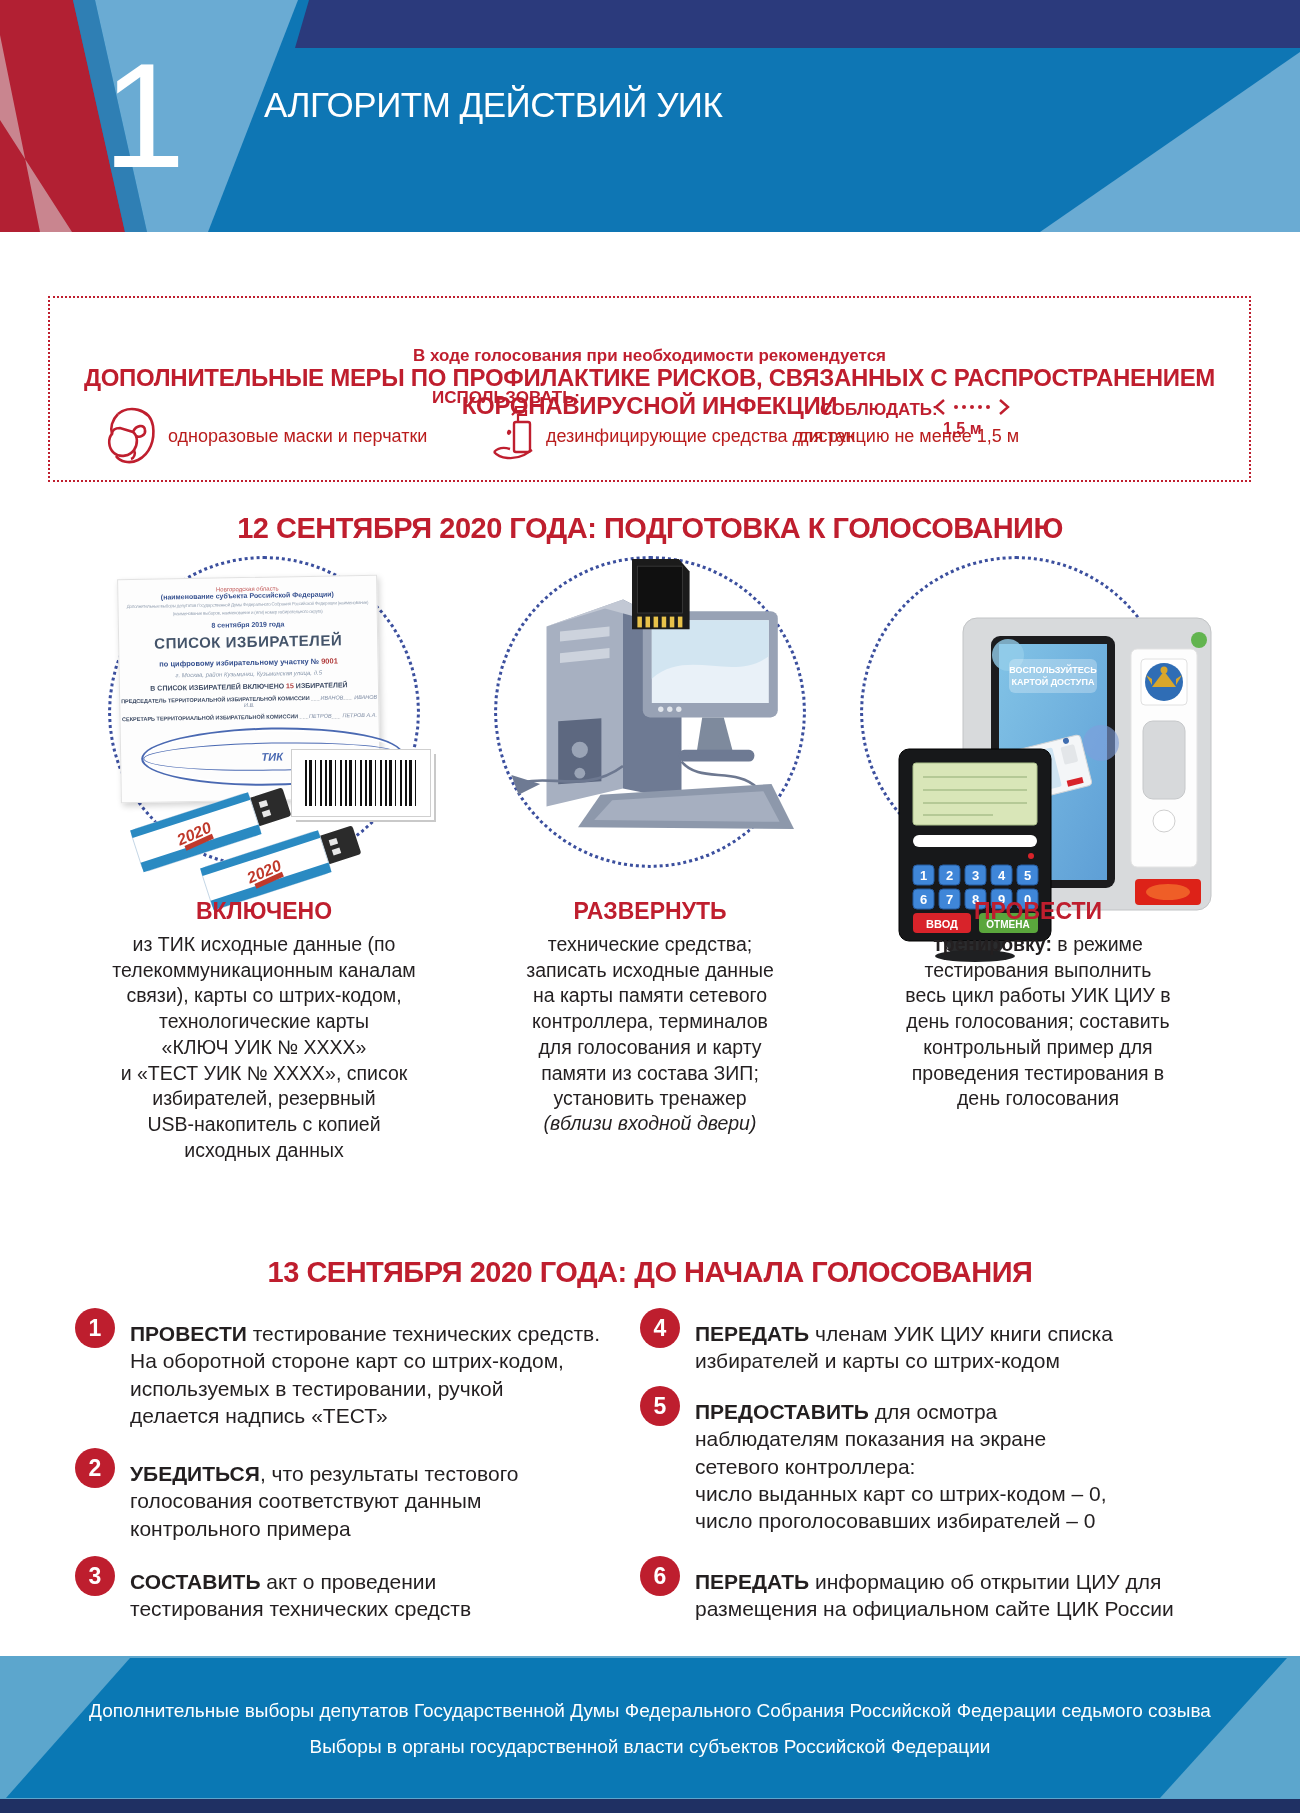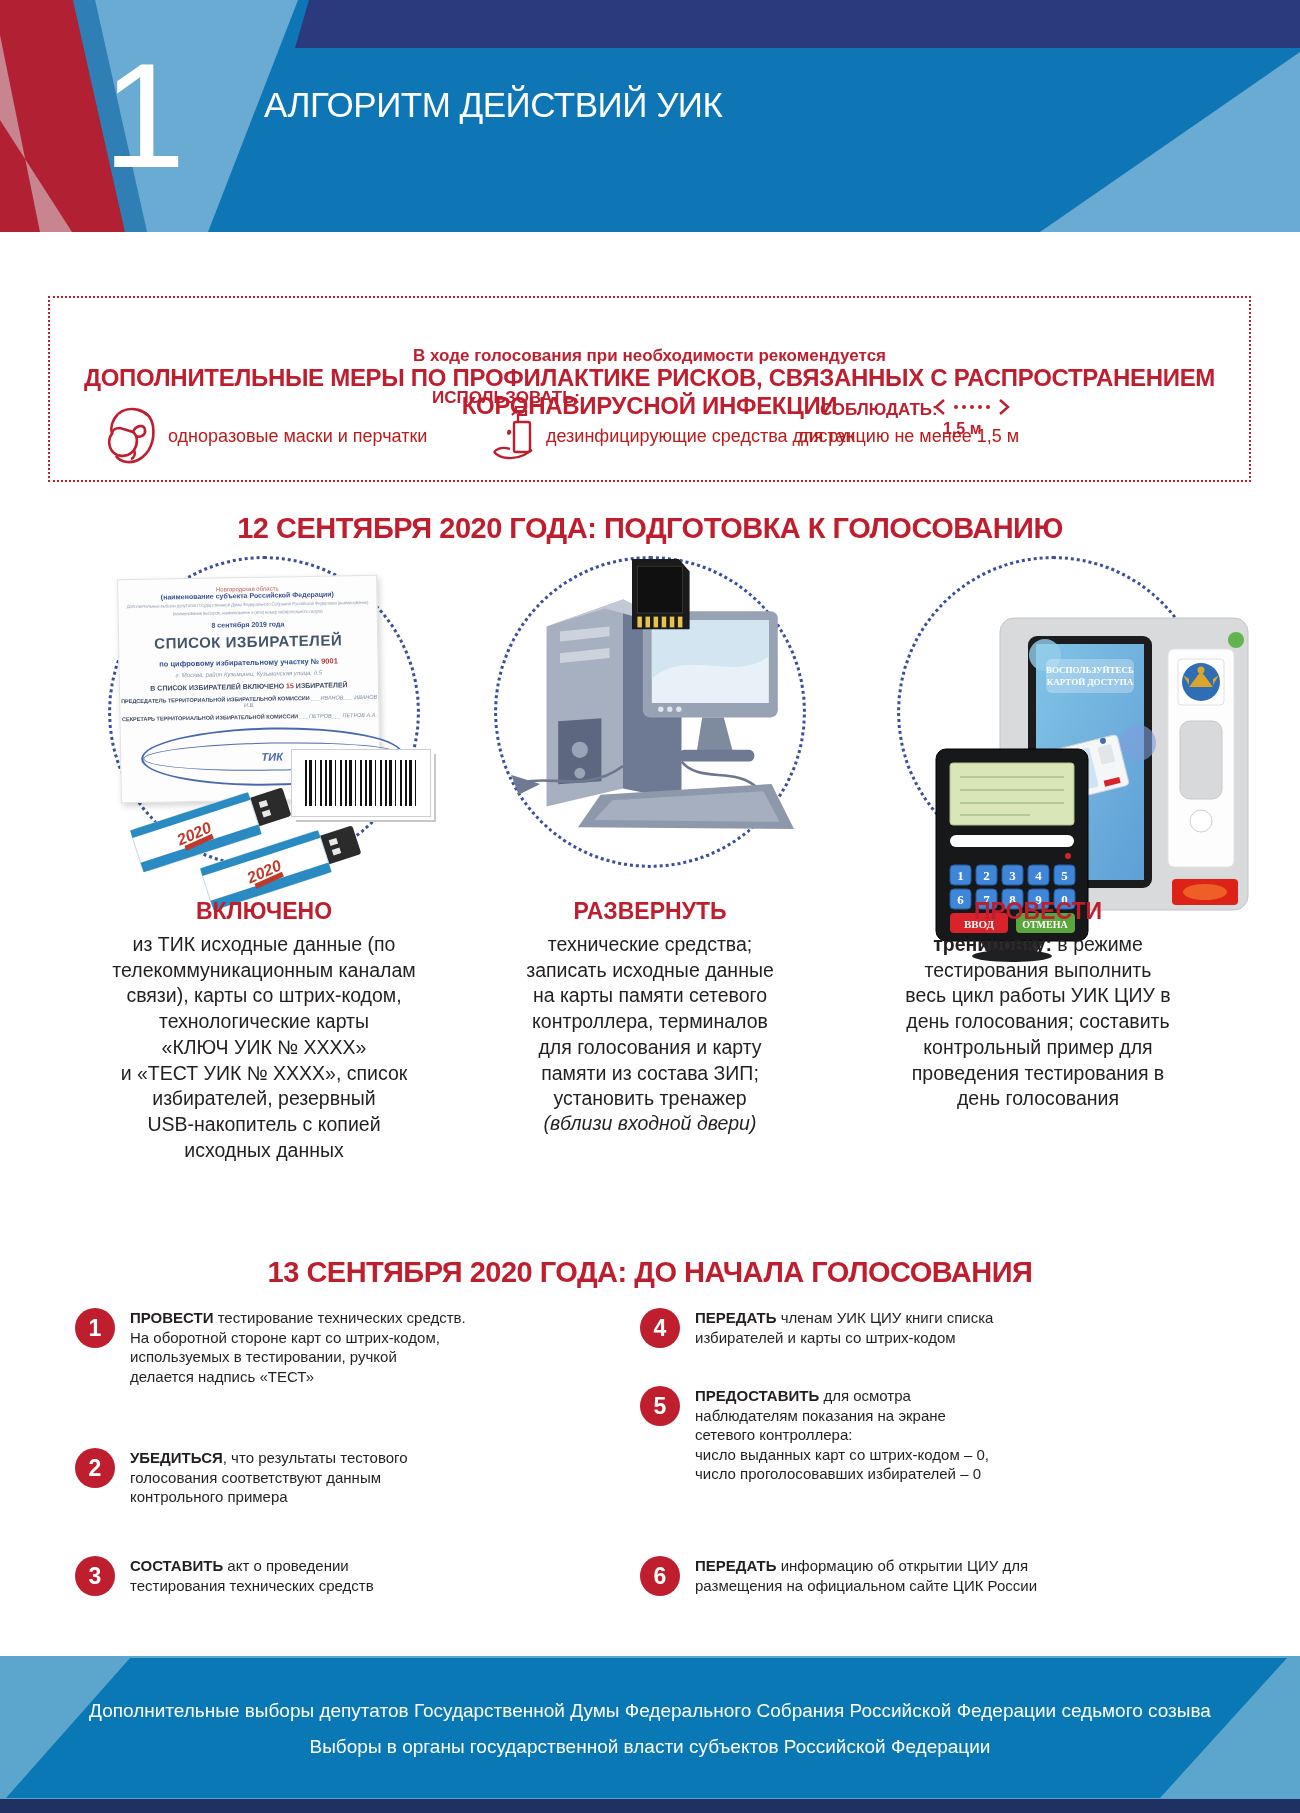--- a/index.html
+++ b/index.html
@@ -24,21 +24,21 @@
   .covid-dist-arrow{position:absolute;left:884px;top:100px;}
   .covid-item-label{position:absolute;color:#b91c1c;font-size:18px;}
   .icon-mask{position:absolute;left:50px;top:106px;}
   .icon-sanitizer{position:absolute;left:438px;top:104px;}
 
   
   .sec-title{position:absolute;width:100%;text-align:center;color:#bf1e2e;font-weight:bold;font-size:29px;letter-spacing:-0.5px;}
 
   
   .pcircle{position:absolute;top:556px;width:306px;height:306px;border:3px dotted #3b4f9e;border-radius:50%;}
-  .pc1{left:108px;} .pc2{left:494px;} .pc3{left:897px;font-family:Liberation Serif, serif;}
+  .pc1{left:108px;} .pc2{left:494px;} .pc3{left:860px;}
 
   
   .doc{position:absolute;left:8px;top:18px;width:258px;height:222px;background:#fdfdfd;border:1px solid #e2e2e2;box-shadow:2px 3px 6px rgba(0,0,0,.18);transform:rotate(-1deg);text-align:center;}
   .doc div{width:100%;}
   .d-region{margin-top:8px;font-size:6px;color:#c25b5b;}
   .d-subject{font-size:7px;font-weight:bold;color:#35508f;}
   .d-tiny{font-size:4.5px;color:#9aa6b6;margin-top:3px;letter-spacing:-0.2px;}
   .d-date{font-size:7px;font-weight:bold;color:#35508f;margin-top:6px;}
   .d-title{font-size:15px;font-weight:bold;color:#44546a;letter-spacing:0.5px;margin-top:5px;}
   .d-precinct{font-size:7.5px;font-weight:bold;color:#35508f;margin-top:8px;}
@@ -60,21 +60,21 @@
   .pcol{position:absolute;top:898px;text-align:center;color:#231f20;}
   .pcol .act{color:#bf1e2e;font-weight:bold;font-size:23px;display:block;margin-bottom:7px;}
   .pcol .body{font-size:19.5px;line-height:1.32;white-space:pre-line;}
   .pcol .lead{font-weight:bold;}
   .pcol .note{font-style:italic;font-size:19.5px;}
   .pcol1{left:84px;width:360px;} .pcol2{left:470px;width:360px;} .pcol3{left:856px;width:364px;}
 
   
   .step{position:absolute;}
   .step-num{position:absolute;left:0;top:0;width:40px;height:40px;border-radius:50%;background:#be1e2e;color:#fff;font-weight:bold;font-size:23px;display:flex;align-items:center;justify-content:center;}
-  .step-text{position:absolute;left:55px;top:0;font-size:15px;line-height:1.3;color:#231f20;white-space:pre-line;}
+  .step-text{position:absolute;left:55px;top:12px;font-size:21px;line-height:1.3;color:#231f20;white-space:pre-line;}
   .step-text b{font-weight:bold;}
 
   
   .footer{position:absolute;left:0;top:1656px;width:1300px;height:157px;background:#5ca6cd;}
   .footer-par{position:absolute;left:0;top:2px;width:1300px;height:140px;background:#0a78b4;clip-path:polygon(130px 0,1287px 0,1160px 100%,6px 100%);}
   .footer-l1{position:absolute;left:0;top:44px;width:100%;text-align:center;color:#fff;font-size:19px;}
   .footer-l2{position:absolute;left:0;top:80px;width:100%;text-align:center;color:#fff;font-size:19px;}
   .footer-navy{position:absolute;left:0;top:1799px;width:1300px;height:14px;background:#1f3063;}
 </style>
 </head>

